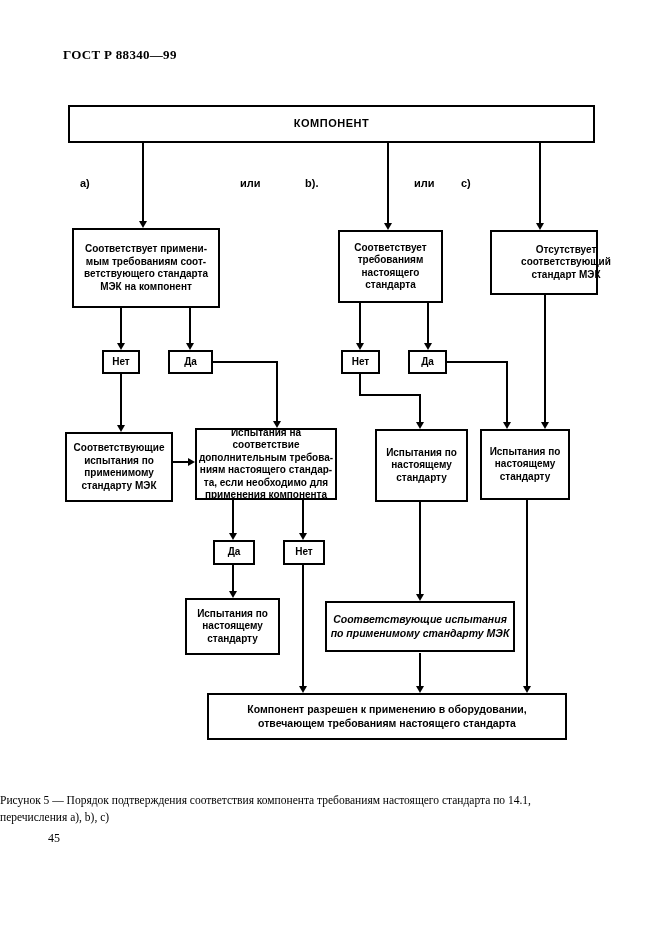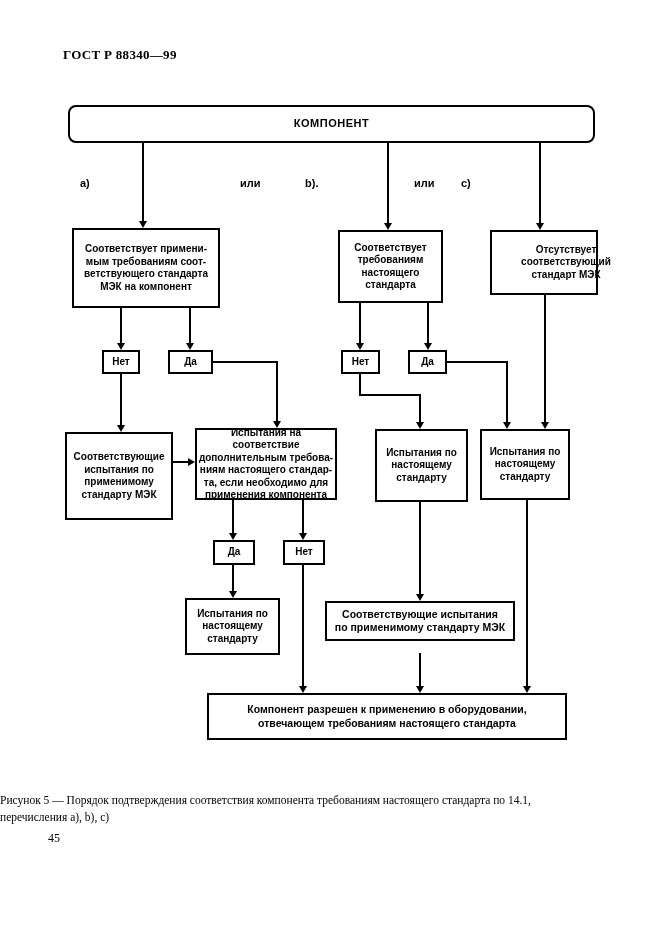--- a/index.html
+++ b/index.html
@@ -11,21 +11,21 @@
   .hdr{
     position:absolute;font-family:"Liberation Serif",serif;font-weight:bold;
     font-size:13px;letter-spacing:.3px;
   }
   .node{
     position:absolute;border:2px solid #000;background:#fff;
     display:flex;align-items:center;justify-content:center;
     text-align:center;font-weight:bold;font-size:10px;line-height:1.25;
     white-space:pre-line;box-sizing:border-box;
   }
-  .node.big{font-size:11px;letter-spacing:.5px;border-radius:8px;}
+  .node.big{font-size:11px;letter-spacing:.5px;}
   .blabel{
     position:absolute;font-weight:bold;font-size:11px;
   }
   .ln{position:absolute;background:#000;}
   .arr-d{
     position:absolute;width:0;height:0;
     border-left:4px solid transparent;border-right:4px solid transparent;
     border-top:7px solid #000;
   }
   .arr-r{
@@ -103,21 +103,21 @@
   <div class="ln" style="left:419px;top:394px;width:2px;height:28px;"></div>
   <div class="arr-d" style="left:416px;top:422px;"></div>
 
   <div class="ln" style="left:447px;top:361px;width:61px;height:2px;"></div>
   <div class="ln" style="left:506px;top:361px;width:2px;height:61px;"></div>
   <div class="arr-d" style="left:503px;top:422px;"></div>
 
   <div class="ln" style="left:544px;top:295px;width:2px;height:127px;"></div>
   <div class="arr-d" style="left:541px;top:422px;"></div>
 
-  <div class="node" style="left:65px;top:432px;width:108px;height:88px;">Соответствующие
+  <div class="node" style="left:65px;top:432px;width:108px;height:70px;">Соответствующие
 испытания по
 применимому
 стандарту МЭК</div>
   <div class="node" style="left:195px;top:428px;width:142px;height:72px;">Испытания на соответствие
 дополнительным требова-
 ниям настоящего стандар-
 та, если необходимо для
 применения компонента</div>
   <div class="node" style="left:375px;top:429px;width:93px;height:73px;">Испытания по
 настоящему
@@ -142,21 +142,21 @@
 
   <div class="ln" style="left:302px;top:565px;width:2px;height:121px;"></div>
   <div class="arr-d" style="left:299px;top:686px;"></div>
 
   <div class="ln" style="left:419px;top:502px;width:2px;height:92px;"></div>
   <div class="arr-d" style="left:416px;top:594px;"></div>
 
   <div class="node" style="left:185px;top:598px;width:95px;height:57px;">Испытания по
 настоящему
 стандарту</div>
-  <div class="node" style="left:325px;top:601px;width:190px;height:40px;font-size:10.5px;">Соответствующие испытания
+  <div class="node" style="left:325px;top:601px;width:190px;height:51px;font-size:10.5px;font-style:italic;">Соответствующие испытания
 по применимому стандарту МЭК</div>
 
   <div class="ln" style="left:419px;top:653px;width:2px;height:33px;"></div>
   <div class="arr-d" style="left:416px;top:686px;"></div>
 
   <div class="ln" style="left:526px;top:500px;width:2px;height:186px;"></div>
   <div class="arr-d" style="left:523px;top:686px;"></div>
 
   <div class="node" style="left:207px;top:693px;width:360px;height:47px;font-size:10.5px;">Компонент разрешен к применению в оборудовании,
 отвечающем требованиям настоящего стандарта</div>

